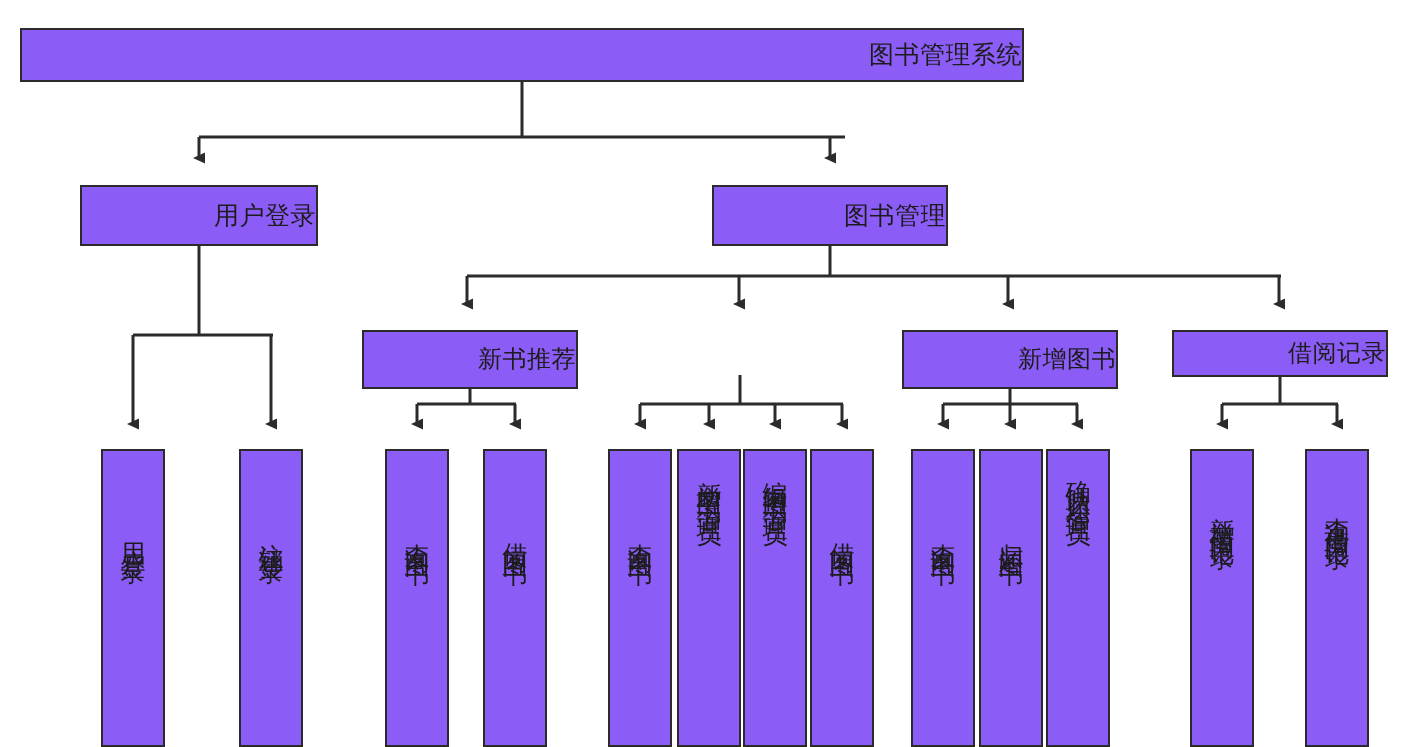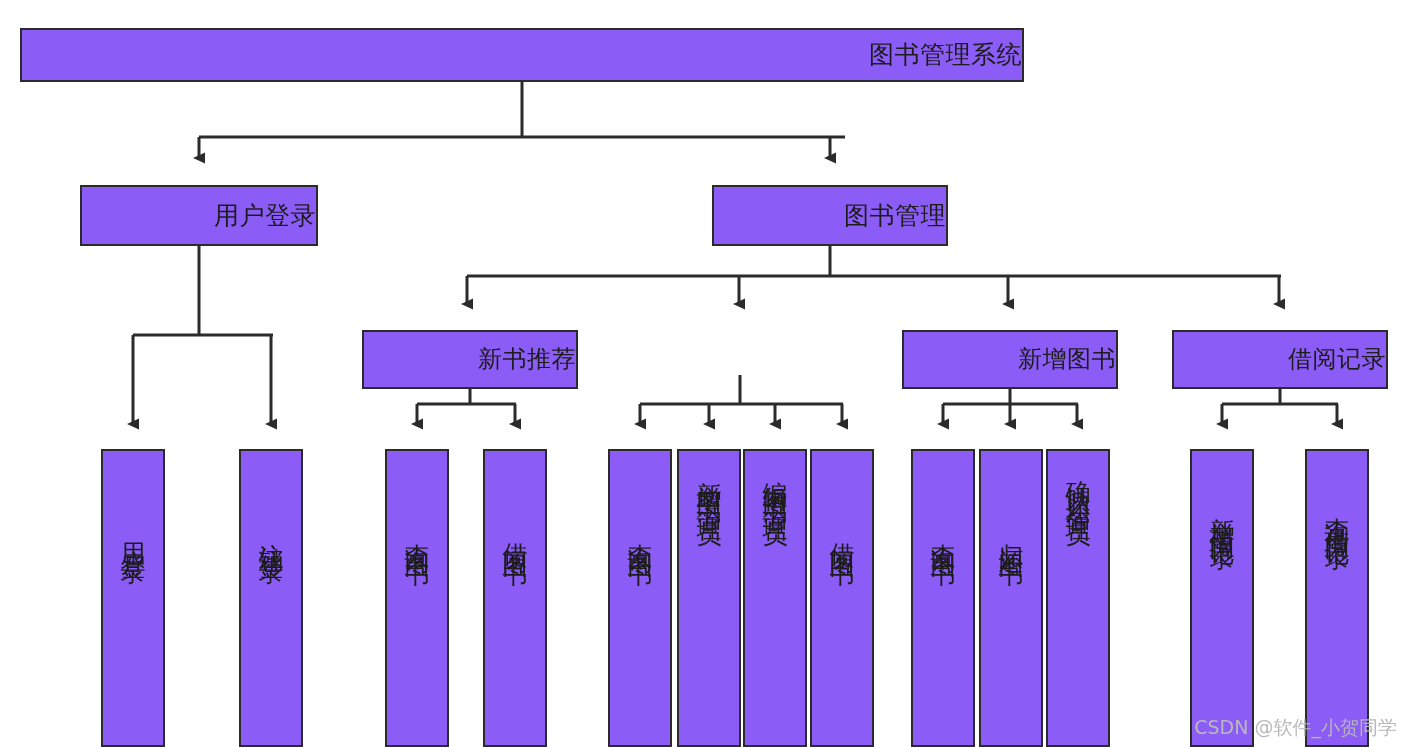--- a/index.html
+++ b/index.html
@@ -148,21 +148,21 @@
   <div class="node h" style="left:712px; top:171px; width:236px; height:61px;">
     <span class="node-label">图书管理</span>
   </div>
 
   <div class="node h lvl3" style="left:362px; top:316px; width:216px; height:59px;padding-left:12px;">
     <span class="node-label">新书推荐</span>
   </div>
   <div class="node h lvl3" style="left:902px; top:316px; width:216px; height:59px;">
     <span class="node-label">新增图书</span>
   </div>
-  <div class="node h lvl3" style="left:1172px; top:316px; width:216px; height:59px;">
+  <div class="node h lvl3" style="left:1172px; top:316px; width:216px; height:47px;">
     <span class="node-label">借阅记录</span>
   </div>
 
   <div class="node v mid" style="left:101px; top:435px; width:64px; height:298px;">
     <span class="node-label">用户登录</span>
   </div>
   <div class="node v mid" style="left:239px; top:435px; width:64px; height:298px;">
     <span class="node-label">注销登录</span>
   </div>
 
@@ -196,14 +196,13 @@
     <span class="node-label">确认归还（管理员）</span>
   </div>
 
   <div class="node v med" style="left:1190px; top:435px; width:64px; height:298px;">
     <span class="node-label">新增借阅记录</span>
   </div>
   <div class="node v med" style="left:1305px; top:435px; width:64px; height:298px;">
     <span class="node-label">查询借阅记录</span>
   </div>
 
-  <div class="watermark">CSDN @软件_小贺同学</div>
 </div>
 
 </body></html>

